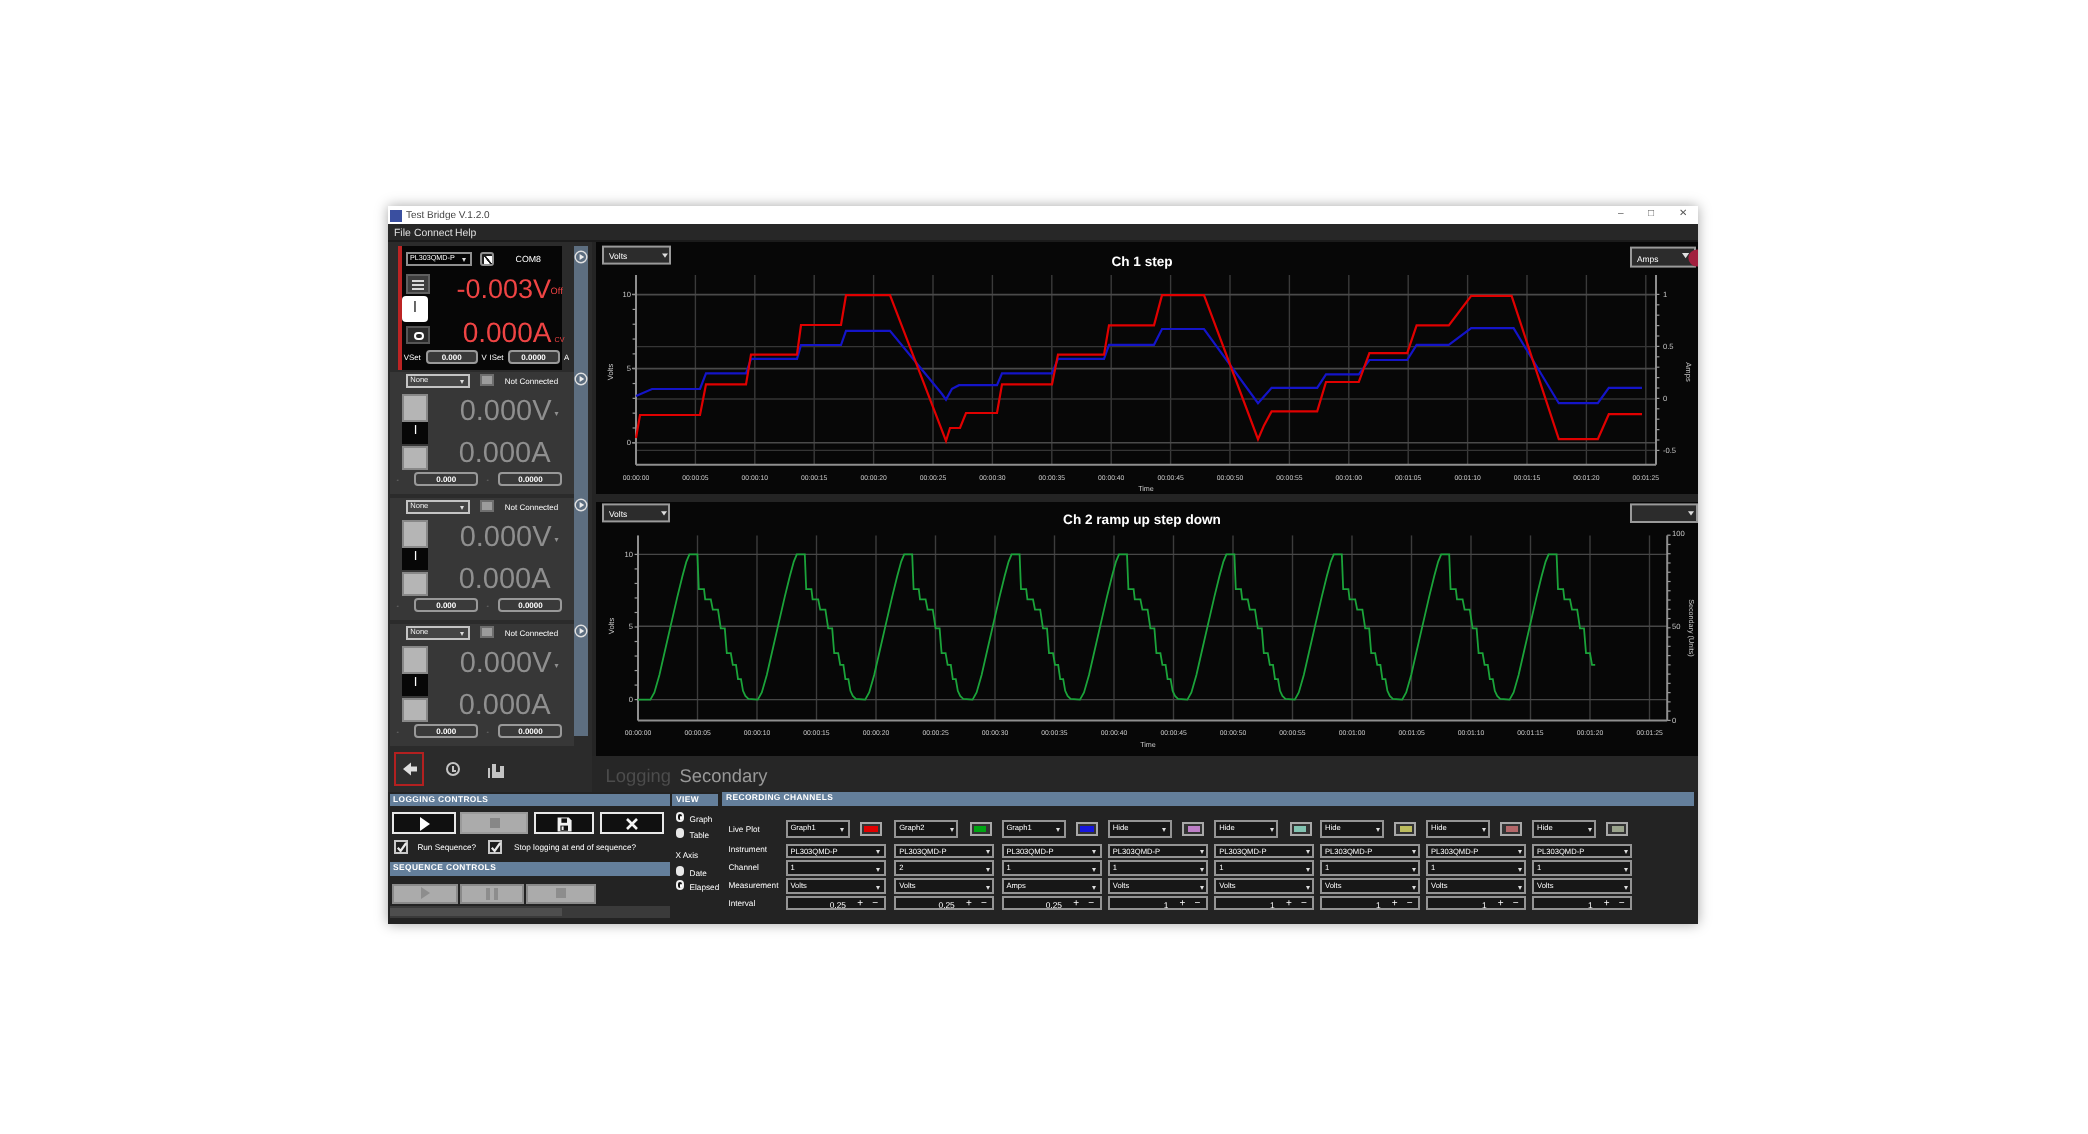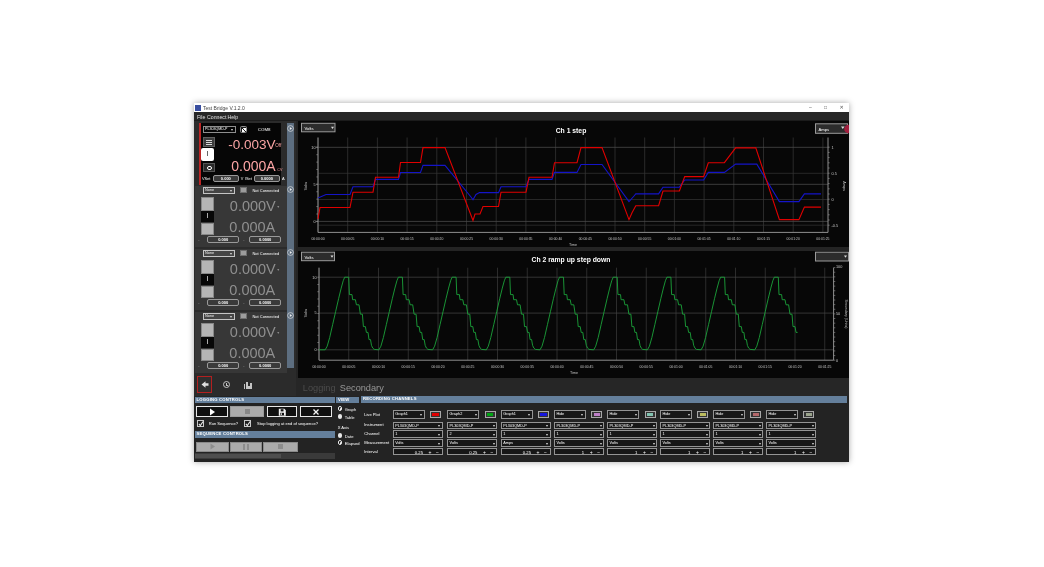--- a/index.html
+++ b/index.html
@@ -16,21 +16,21 @@
 .strip{left:93.3px;top:2.3px;width:6.7px;height:244.5px;background:#5d6e80;}
 .dd1{left:8.5px;top:4.7px;width:33.3px;height:7.2px;background:#050505;border:1px solid #8f8f8f;color:#fff;font-size:3.6px;line-height:5.4px;padding-left:1.5px;white-space:nowrap;}
 .caret{position:absolute;right:1.5px;top:2.2px;width:0;height:0;border-left:1.6px solid transparent;border-right:1.6px solid transparent;border-top:2px solid #ddd;}
 .icobtn{left:45.7px;top:5.1px;width:7.3px;height:6.8px;background:#1d1d1d;border:1px solid #909090;}
 .com8{left:63.8px;top:5.7px;font-size:4.4px;color:#fff;}
 .ham{left:9px;top:15.8px;width:11.9px;height:10.2px;background:#3d3d3d;border:1px solid #5f5f5f;}
 .hline{position:absolute;left:2px;right:2px;height:1px;background:#d8d8d8;}
 .ibtn{left:7.3px;top:27.1px;width:12.4px;height:13px;background:#fff;border-radius:2px;color:#333;font-size:8px;text-align:center;line-height:12.5px;font-weight:400;}
 .obtn{left:9px;top:41.8px;width:11.9px;height:9.6px;background:#2a2a2a;border:1px solid #555;}
 .oring{position:absolute;left:3.2px;top:1.8px;width:4.4px;height:4.4px;border:1px solid #fff;border-radius:50%;}
-.bigv{position:absolute;color:#fca5a5;white-space:nowrap;}
+.bigv{position:absolute;color:#ef4444;white-space:nowrap;}
 .grayv{position:absolute;color:#8f8f8f;white-space:nowrap;}
 .vbox{position:absolute;background:#3a3a3a;border:1px solid #999;border-radius:2px;color:#fff;font-weight:bold;font-size:4px;text-align:center;}
 .lbl{position:absolute;color:#fff;white-space:nowrap;}
 .nsec{left:0.8px;width:92.5px;height:61.4px;background:#373737;}
 .ndd{left:7.8px;top:1.1px;width:32.1px;height:6.9px;background:#454545;border:1px solid #c4c4c4;color:#f0f0f0;font-size:3.8px;line-height:5px;padding-left:1.5px;}
 .gbtn{left:45px;top:1.7px;width:7.5px;height:5.9px;background:#9c9c9c;border:1px solid #6e6e6e;}
 .ncon{position:absolute;right:8.2px;top:2.6px;font-size:4px;color:#fff;}
 .sbt{position:absolute;left:6.6px;width:12.7px;}
 .toolrow{left:0;top:254px;width:102px;height:21px;}
 .backbtn{left:3px;top:0.8px;width:15px;height:17.7px;background:#2f2f2f;border:1.6px solid #b32020;}

